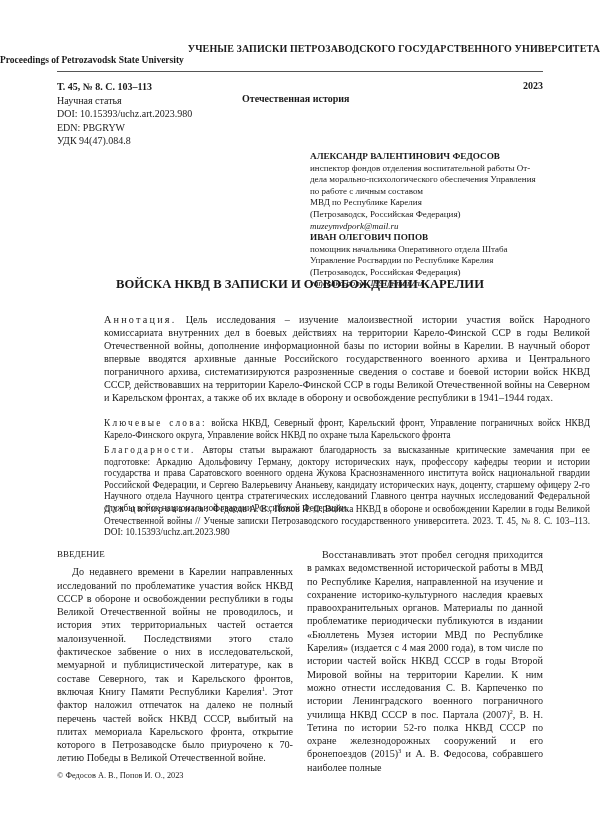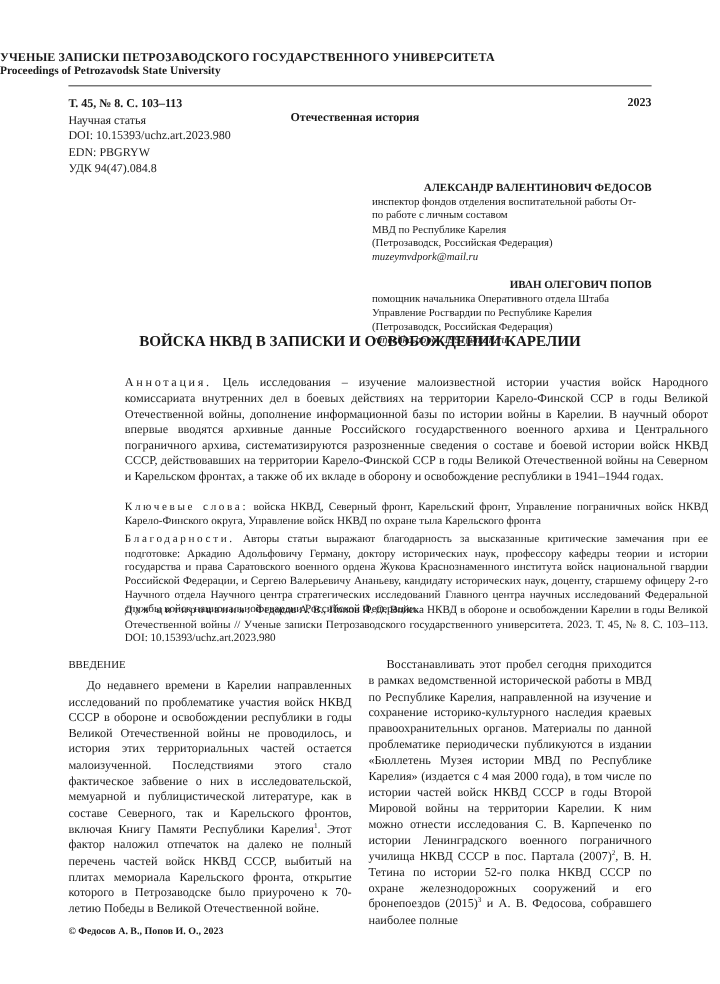--- a/index.html
+++ b/index.html
@@ -1,27 +1,27 @@
 <!DOCTYPE html>
 <html><head>
 <meta charset="utf-8">
 <style>
   html, body { margin:0; padding:0; background:#fff; }
   body { width:600px; height:820px; position:relative; overflow:hidden;
          font-family:"Liberation Serif", "DejaVu Serif", serif; color:#1a1a1a; }
   .abs { position:absolute; }
-  .journal-title { left:0; width:600px; top:43px; text-align:left; font-weight:bold; font-size:10px; letter-spacing:0.1px; }
+  .journal-title { left:0; width:600px; top:43px; text-align:right; font-weight:bold; font-size:10px; letter-spacing:0.1px; }
   .journal-sub { left:0; width:600px; top:55px; text-align:left; font-weight:bold; font-size:9.5px; }
   .rule { left:57px; width:486px; top:71px; height:1px; background:#555; }
   .meta { left:57px; top:80px; font-size:10px; line-height:13.6px; }
   .meta .vol { font-weight:bold; }
   .year { right:57px; top:80px; font-size:10px; font-weight:bold; }
   .rubric { left:242px; top:93px; font-size:10px; font-weight:bold; }
   .author { left:310px; width:233px; font-size:9px; line-height:11.6px; }
-  .author .name { text-align:right; font-weight:bold; font-size:9.2px; }
+  .author .name { font-weight:bold; font-size:9.2px; }
   .author .email { font-style:italic; }
   .title { left:40px; width:520px; top:277px; text-align:center; font-weight:bold; font-size:12.6px; line-height:15px; }
   .abstract { left:57px; width:486px; font-size:10.2px; line-height:13px; text-align:justify;margin-left:47px; }
   .small { font-size:9.3px; line-height:11.6px; }
   .spaced { letter-spacing:2.2px; }
   .col { width:236px; font-size:10.2px; line-height:13.3px; text-align:justify; }
   .col p { margin:0; text-indent:15px; }
   .heading { font-weight:normal; font-size:9px; }
   .copy { font-size:8.3px; }
   sup { font-size:6px; line-height:0; }
@@ -39,20 +39,21 @@
   <div>DOI: 10.15393/uchz.art.2023.980</div>
   <div>EDN: PBGRYW</div>
   <div>УДК 94(47).084.8</div>
 </div>
 <div class="abs year">2023</div>
 <div class="abs rubric">Отечественная история</div>
 
 <div class="abs author" style="top:151px;">
   <div class="name">АЛЕКСАНДР ВАЛЕНТИНОВИЧ ФЕДОСОВ</div>
   <div>инспектор фондов отделения воспитательной работы От-</div>
+  <div>дела морально-психологического обеспечения Управления</div>
   <div>по работе с личным составом</div>
   <div>МВД по Республике Карелия</div>
   <div>(Петрозаводск, Российская Федерация)</div>
   <div class="email">muzeymvdpork@mail.ru</div>
 </div>
 
 <div class="abs author" style="top:232px;">
   <div class="name">ИВАН ОЛЕГОВИЧ ПОПОВ</div>
   <div>помощник начальника Оперативного отдела Штаба</div>
   <div>Управление Росгвардии по Республике Карелия</div>
@@ -80,18 +81,18 @@
 </div>
 
 <div class="abs abstract small" style="top:504px;">
   <span class="spaced">Для цитирования:</span>
   <span>Федосов А. В., Попов И. О. Войска НКВД в обороне и освобождении Карелии в годы Великой Отечественной войны // Ученые записки Петрозаводского государственного университета. 2023. Т. 45, № 8. С. 103–113. DOI: 10.15393/uchz.art.2023.980</span>
 </div>
 
 <div class="abs col" style="left:57px; top:548px;">
   <div class="heading">ВВЕДЕНИЕ</div>
   <p style="margin-top:4px;"><span>До недавнего времени в Карелии направленных исследований по проблематике участия войск НКВД СССР в обороне и освобождении республики в годы Великой Отечественной войны не проводилось, и история этих территориальных частей остается малоизученной. Последствиями этого стало фактическое забвение о них в исследовательской, мемуарной и публицистической литературе, как в составе Северного, так и Карельского фронтов, включая Книгу Памяти Республики Карелия</span><sup>1</sup><span>. Этот фактор наложил отпечаток на далеко не полный перечень частей войск НКВД СССР, выбитый на плитах мемориала Карельского фронта, открытие которого в Петрозаводске было приурочено к 70-летию Победы в Великой Отечественной войне.</span></p>
-  <div class="copy" style="margin-top:4px;font-weight:bold;">© Федосов А. В., Попов И. О., 2023</div>
+  <div class="copy" style="margin-top:4px;">© Федосов А. В., Попов И. О., 2023</div>
 </div>
 
 <div class="abs col" style="left:307px; top:548px;">
   <p><span>Восстанавливать этот пробел сегодня приходится в рамках ведомственной исторической работы в МВД по Республике Карелия, направленной на изучение и сохранение историко-культурного наследия краевых правоохранительных органов. Материалы по данной проблематике периодически публикуются в издании «Бюллетень Музея истории МВД по Республике Карелия» (издается с 4 мая 2000 года), в том числе по истории частей войск НКВД СССР в годы Второй Мировой войны на территории Карелии. К ним можно отнести исследования С. В. Карпеченко по истории Ленинградского военного пограничного училища НКВД СССР в пос. Партала (2007)</span><sup>2</sup><span>, В. Н. Тетина по истории 52-го полка НКВД СССР по охране железнодорожных сооружений и его бронепоездов (2015)</span><sup>3</sup><span> и А. В. Федосова, собравшего наиболее полные</span></p>
 </div>
 
 </body></html>

